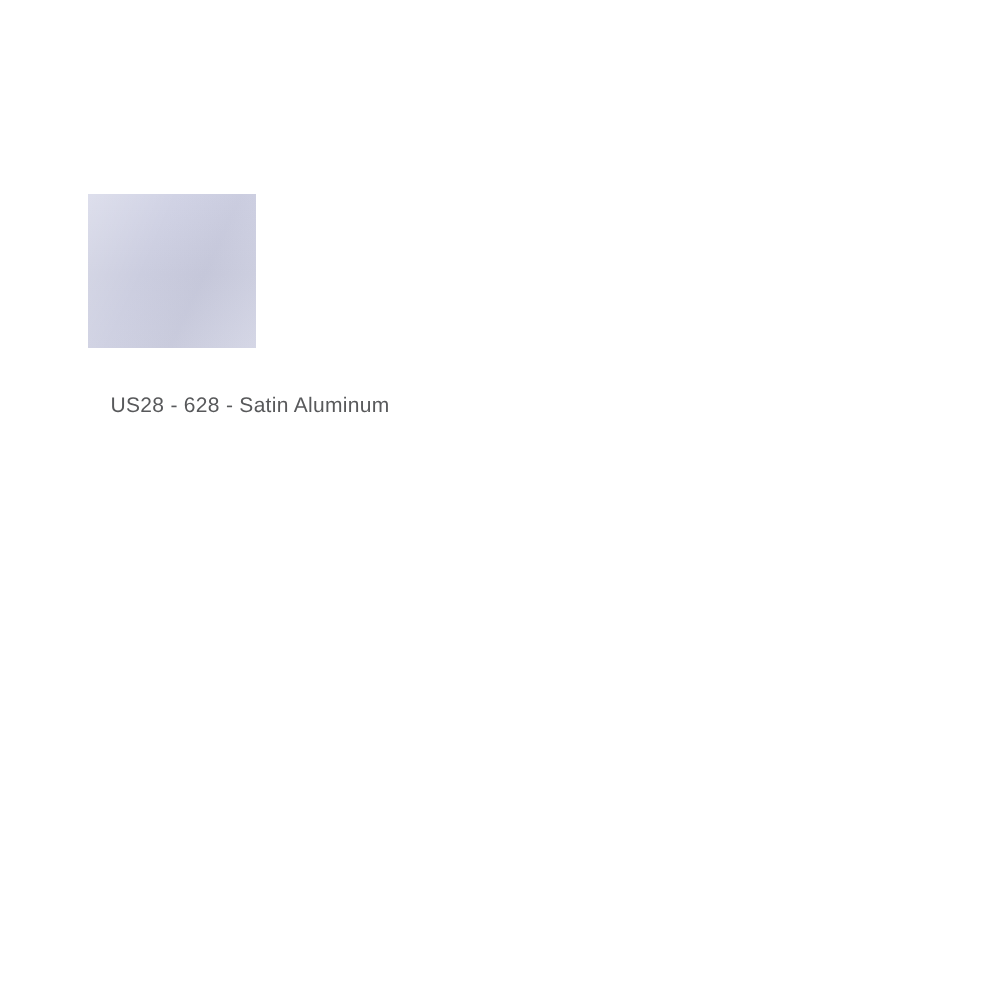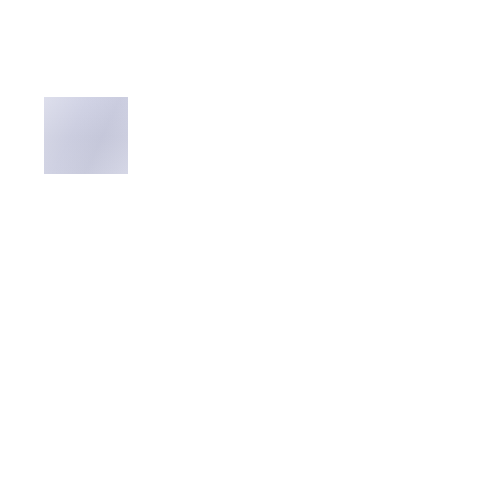--- a/index.html
+++ b/index.html
@@ -63,20 +63,21 @@
   
   #cell-bronze { left: 250px; top: 250px; width: 250px; height: 250px; }
 </style>
 </head>
 <body>
 
 <div id="page">
 
   <div class="cell" id="cell-aluminum">
     <div class="swatch" id="swatch-aluminum"></div>
+    <div class="caption" id="caption-aluminum">US28 - 628 - Satin Aluminum</div>
   </div>
 
   <div class="cell" id="cell-brass">
     
     
   </div>
 
   <div class="cell" id="cell-black">
     
     

